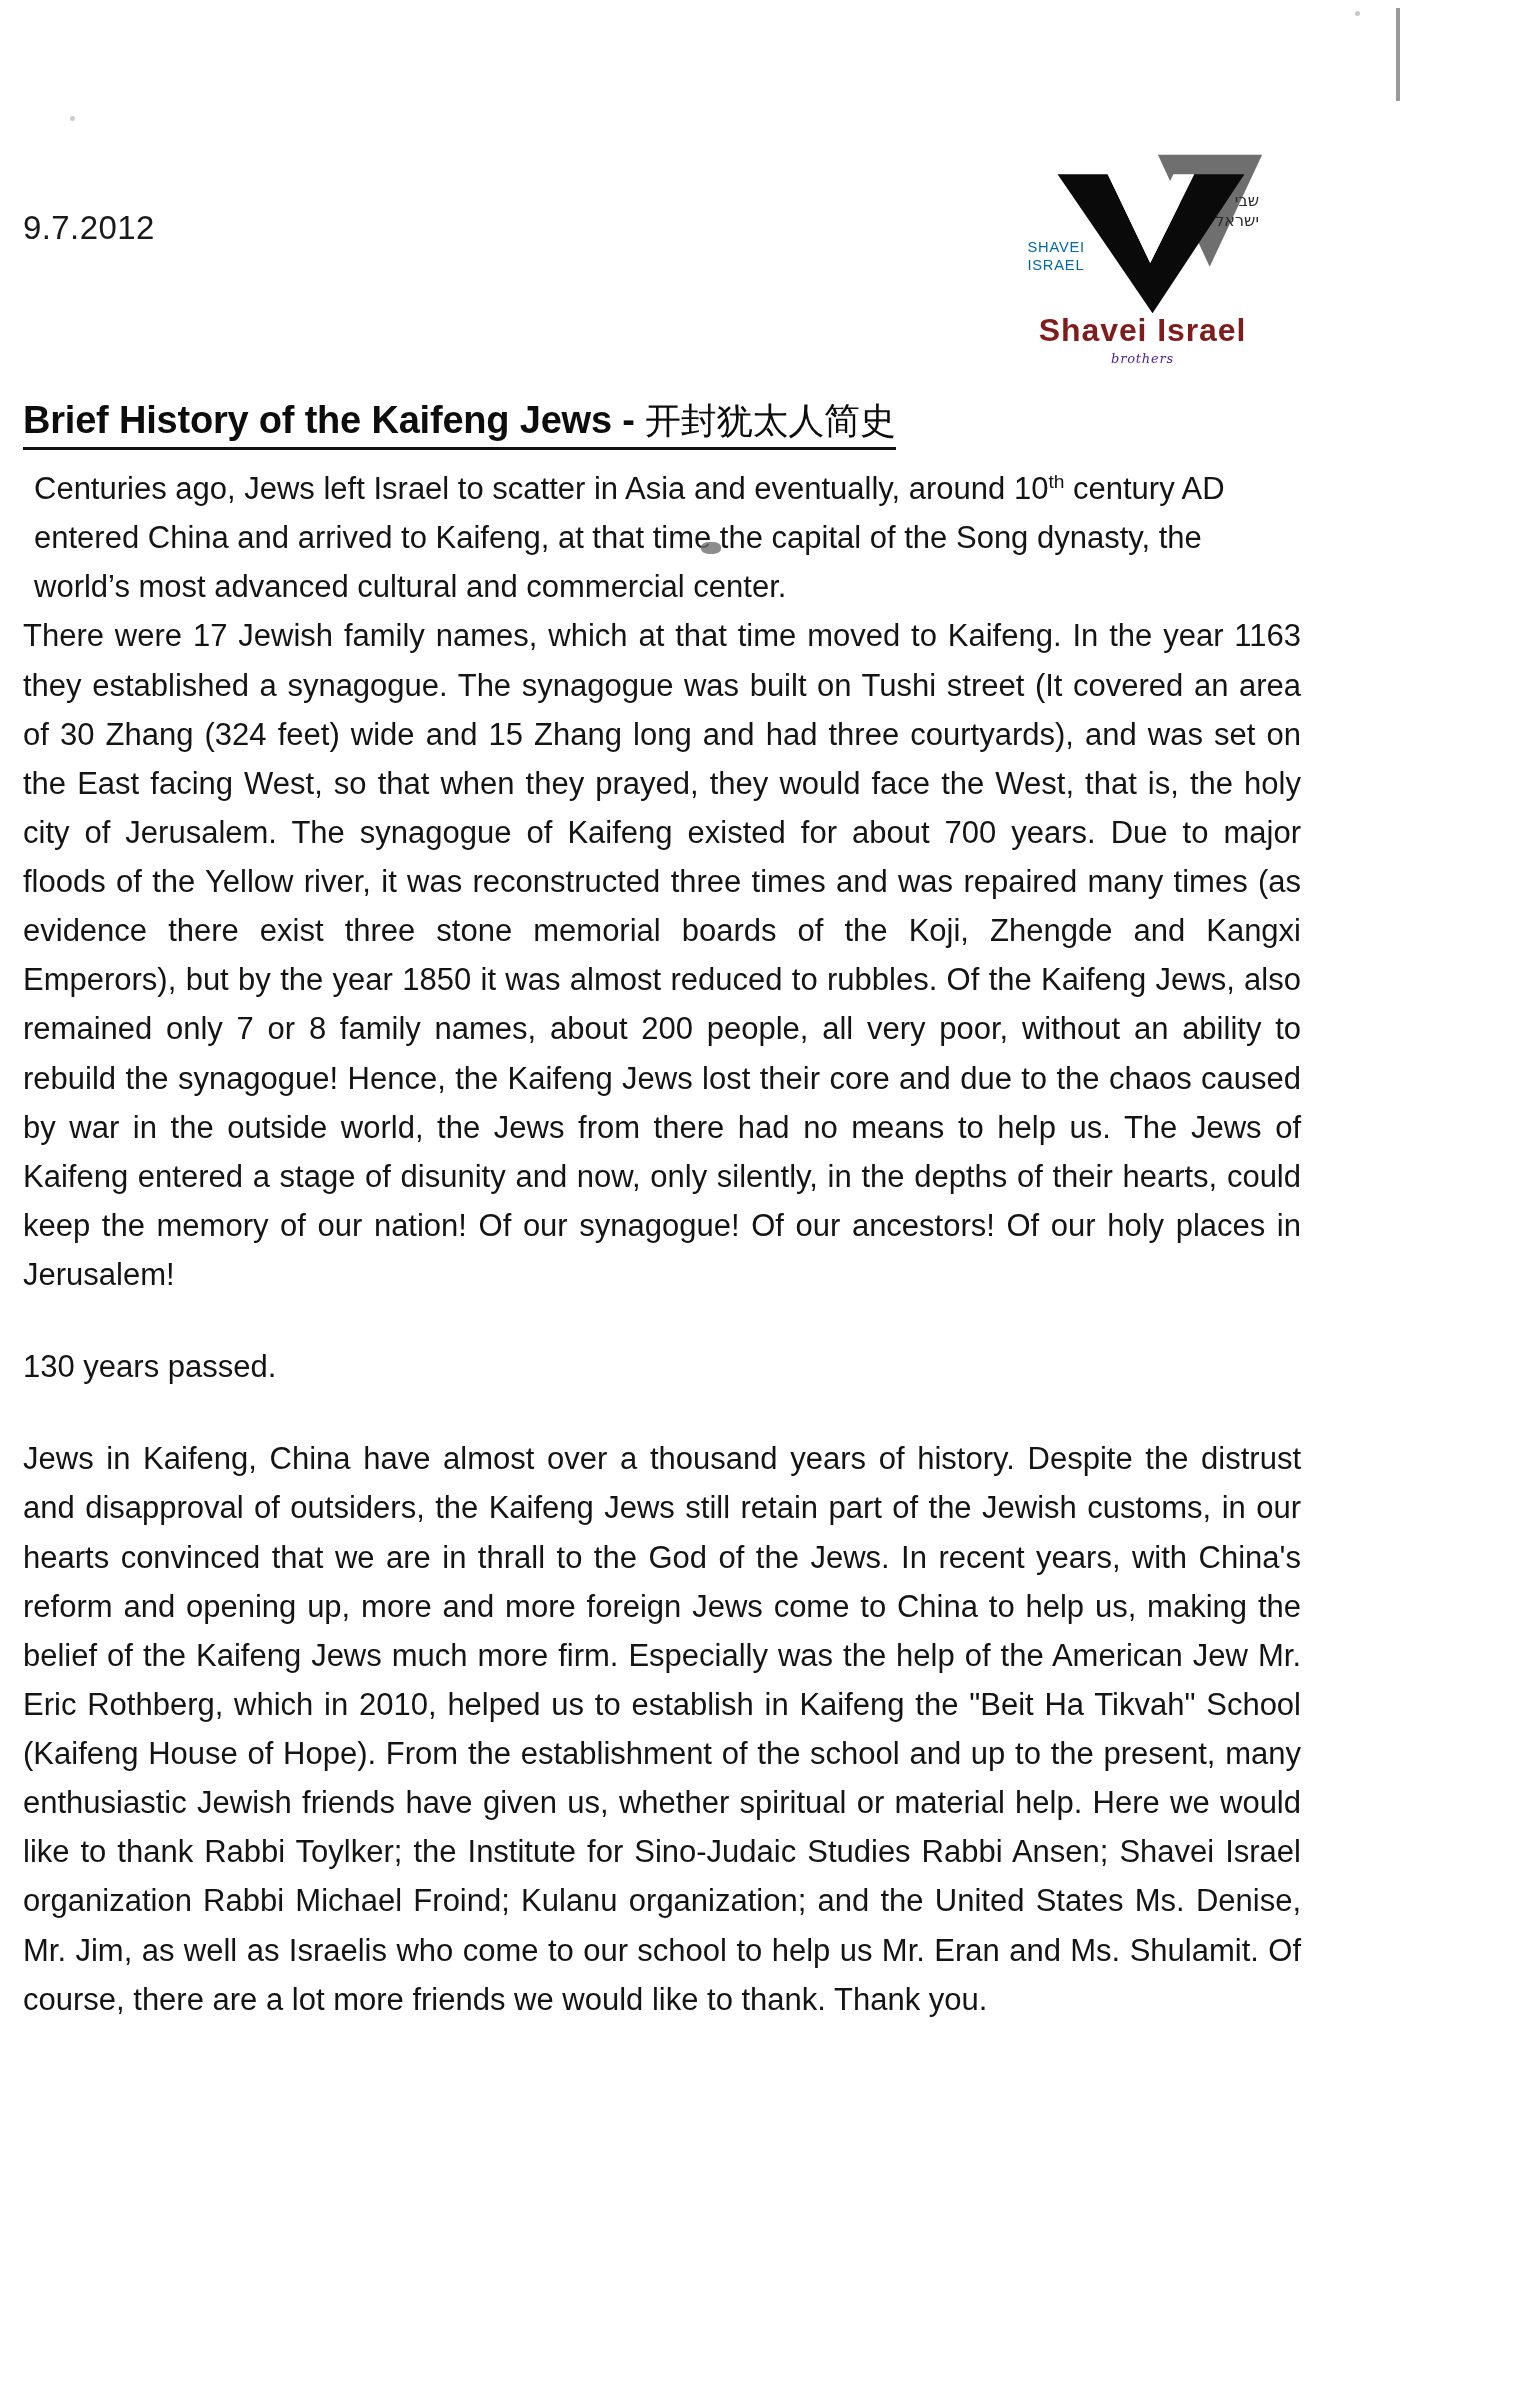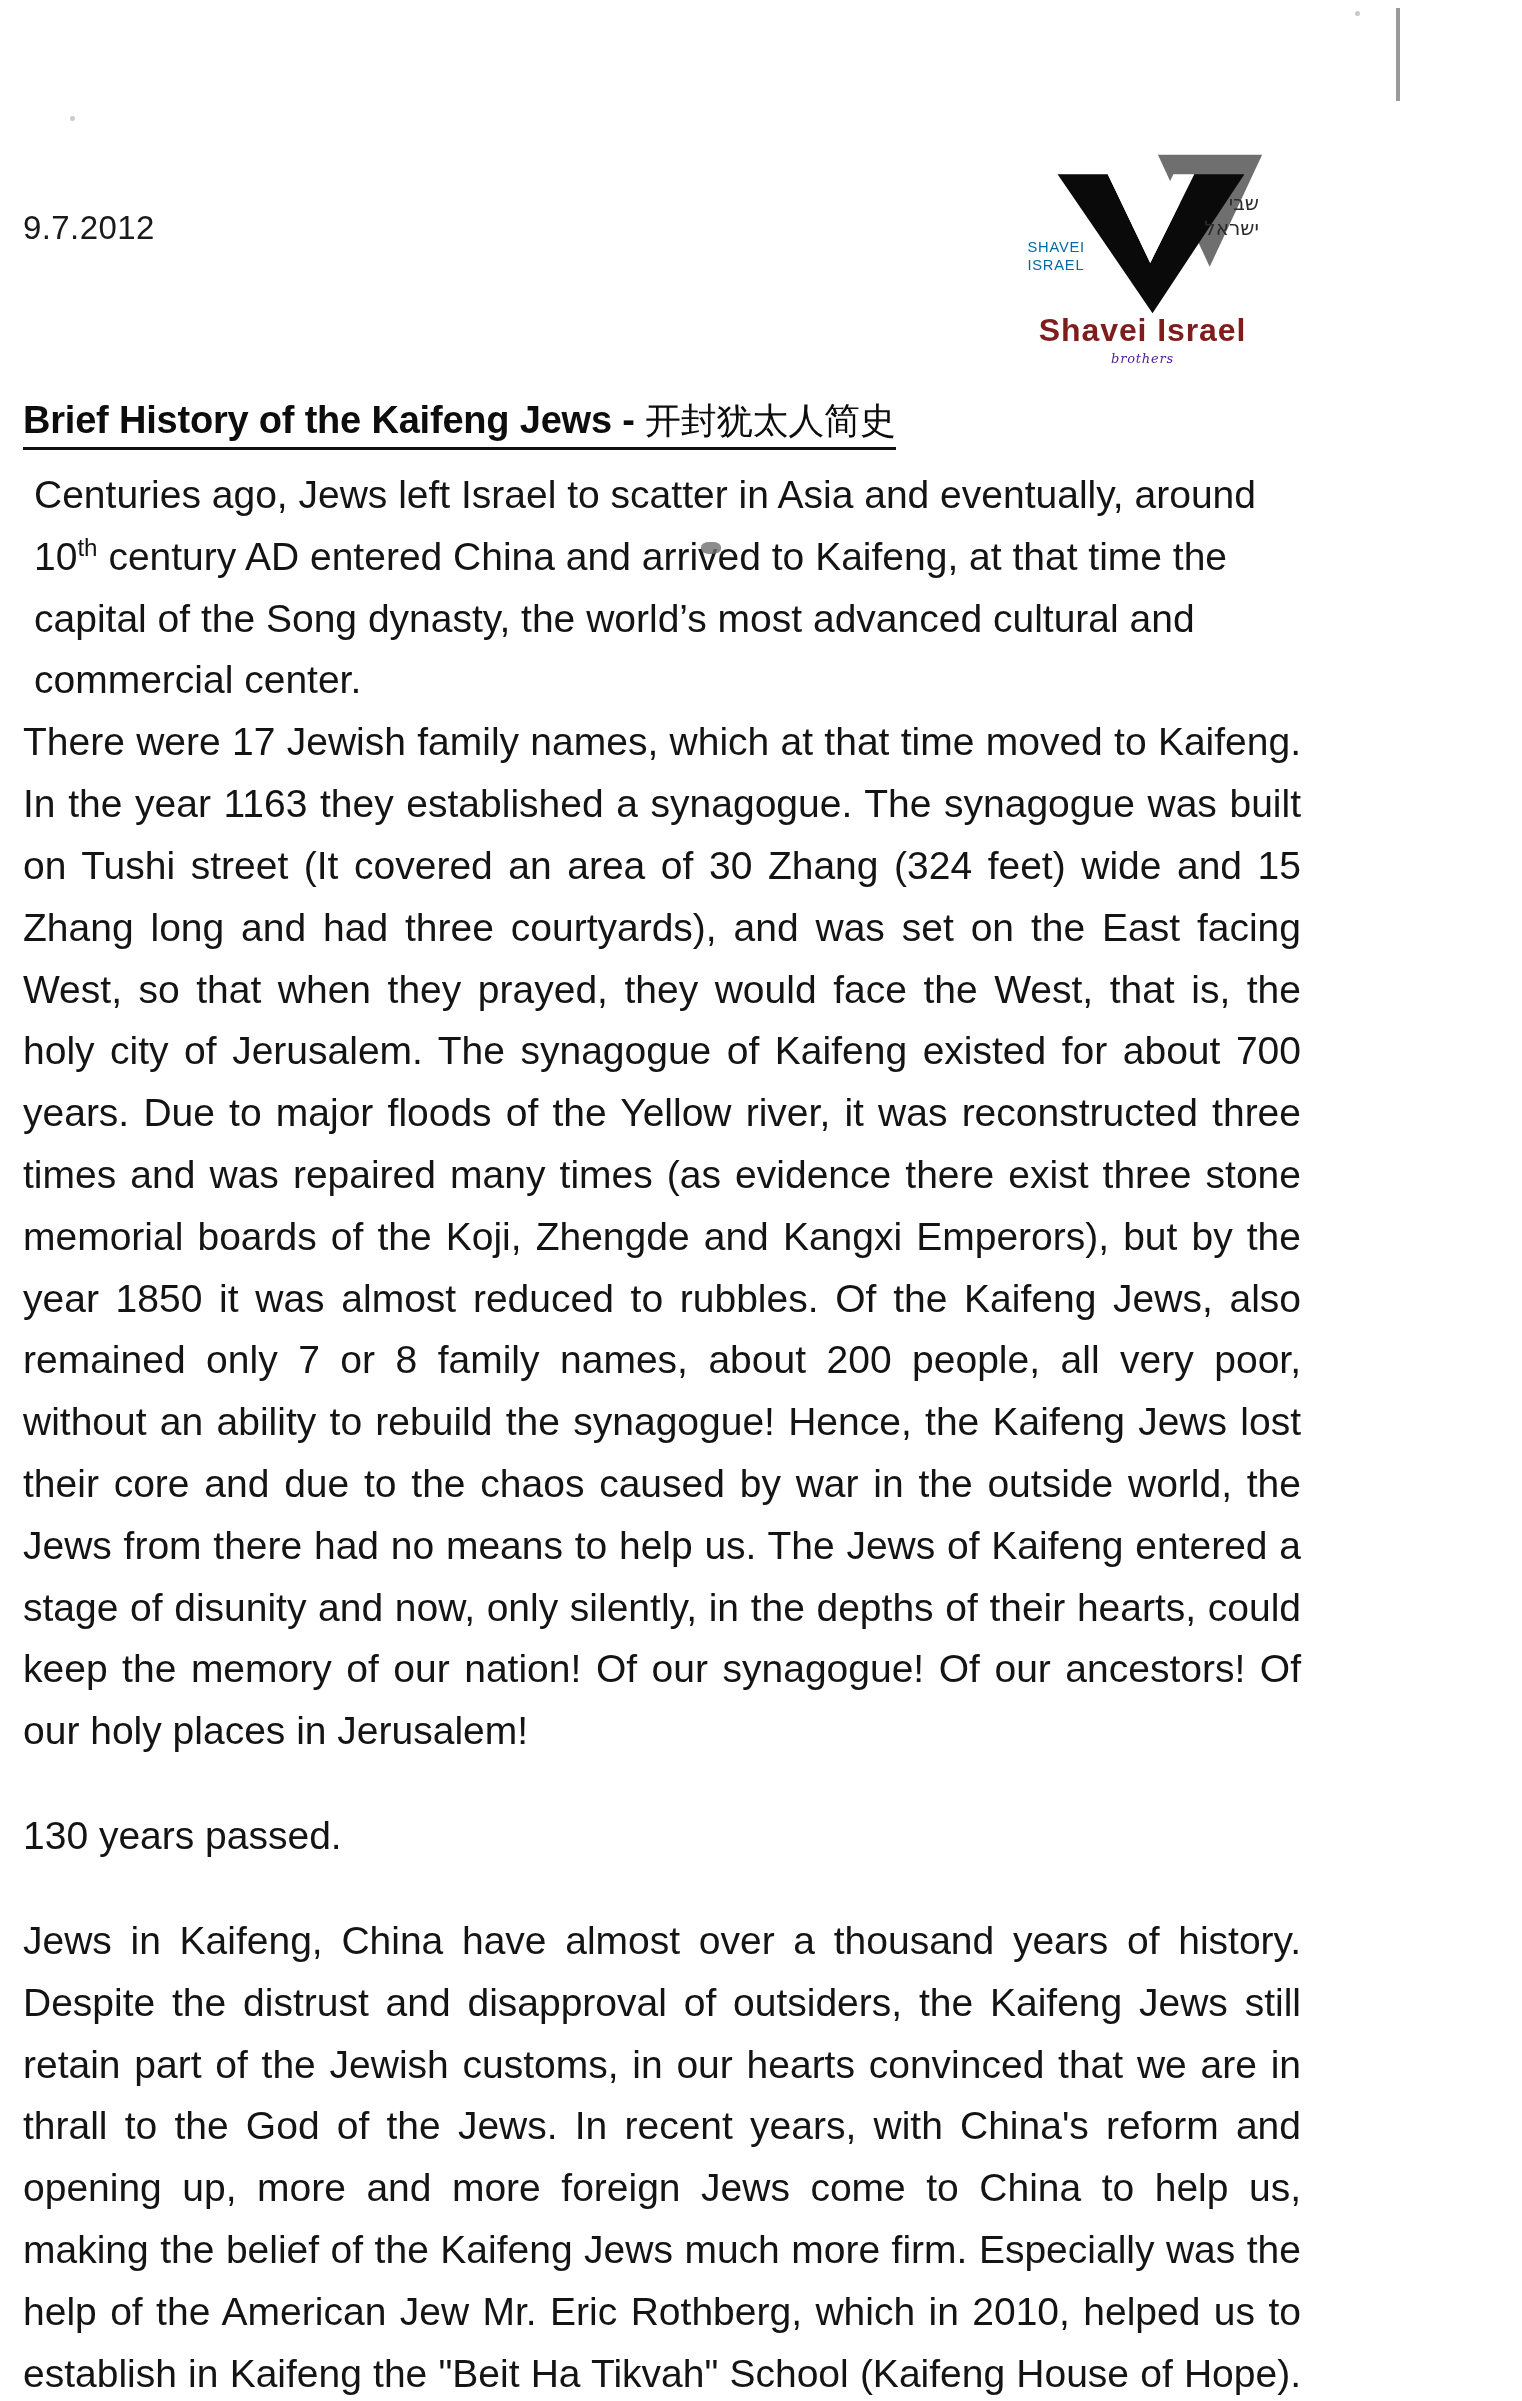--- a/index.html
+++ b/index.html
@@ -67,21 +67,21 @@
     height: 166px;
     margin: 0 auto;
   }
   .logo-mark svg {
     display: block;
   }
   .logo-hebrew {
     position: absolute;
     right: 11px;
     top: 40px;
-    font-size: 20px;
+    font-size: 16px;
     line-height: 1.25;
     color: #2b2b2b;
     text-align: right;
     font-family: "DejaVu Sans", sans-serif;
   }
   .logo-eng-small {
     position: absolute;
     left: 12.4px;
     top: 87px;
     font-size: 14.7px;
@@ -129,21 +129,21 @@
   }
   
   .body-wrap {
     position: absolute;
     top: 464px;
     left: 23px;
     right: 105px;
   }
   p.para {
     margin: 0 0 0 0;
-    font-size: 39px;
+    font-size: 31px;
     line-height: 1.585;
     color: #141414;
     text-align: justify;
     text-justify: inter-word;
   }
   p.para.first {
     text-align: left;
     padding-left: 11px;
   }
   p.spacer-lg {

